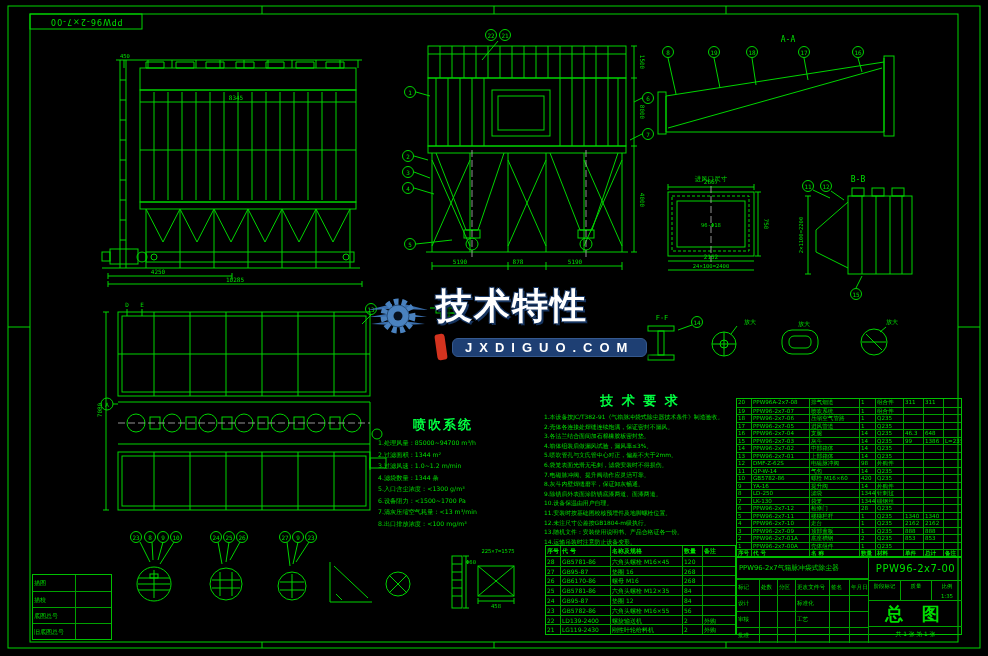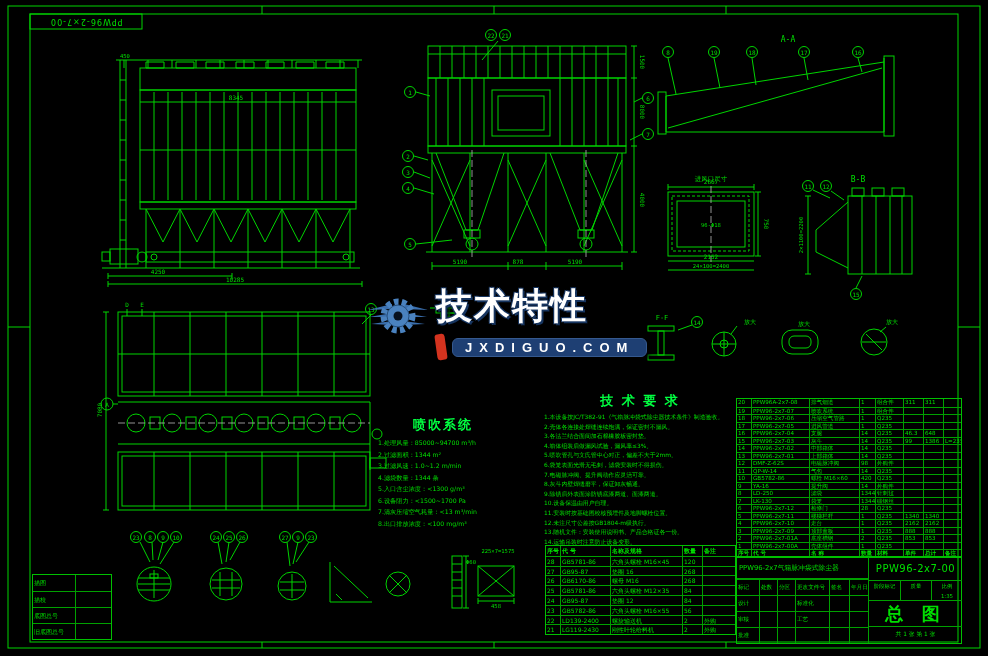--- a/index.html
+++ b/index.html
@@ -29,21 +29,21 @@
   .bom .tcell{font-size:5.6px;line-height:7px;}
   .bom .trow:last-child .tcell{font-weight:bold;}
   .bom2{left:545px;top:545px;width:191px;}
   .bom2 .trow{grid-template-columns:14px 50px 72px 20px 33px;height:9.8px;}
   .bom2 .tcell{font-size:6px;line-height:9.4px;}
   .bom2 .trow:first-child .tcell{font-weight:bold;}
   .rev{left:32px;top:574px;width:80px;}
   .rev .trow{grid-template-columns:42px 36px;height:16px;}
   .rev .tcell{font-size:6px;line-height:15px;}
   
-  .tblock{left:736px;top:556px;width:226px;height:88px;border:1px solid #00c000;box-sizing:border-box;}
+  .tblock{left:736px;top:556px;width:226px;height:79px;border:1px solid #00c000;box-sizing:border-box;}
   .tb-left{position:absolute;left:0;top:0;width:132px;height:86px;border-right:1px solid #00a000;box-sizing:border-box;}
   .tb-prod{height:22px;font-size:6.8px;line-height:10px;display:flex;align-items:center;padding:0 2px;
            border-bottom:1px solid #00a000;box-sizing:border-box;}
   .tb-grid .trow{grid-template-columns:22px 18px 18px 34px 20px 19px;height:16px;}
   .tb-grid .tcell{font-size:5.6px;line-height:15px;}
   .tb-right{position:absolute;left:132px;top:0;width:93px;height:86px;}
   .tb-no{height:24px;display:flex;align-items:center;justify-content:center;font-size:10px;font-weight:normal;
          border-bottom:1px solid #00a000;box-sizing:border-box;letter-spacing:.5px;}
   .tb-mid{height:20px;display:grid;grid-template-columns:1fr 1fr 1fr;grid-auto-rows:10px;
           border-bottom:1px solid #00a000;box-sizing:border-box;text-align:center;}

